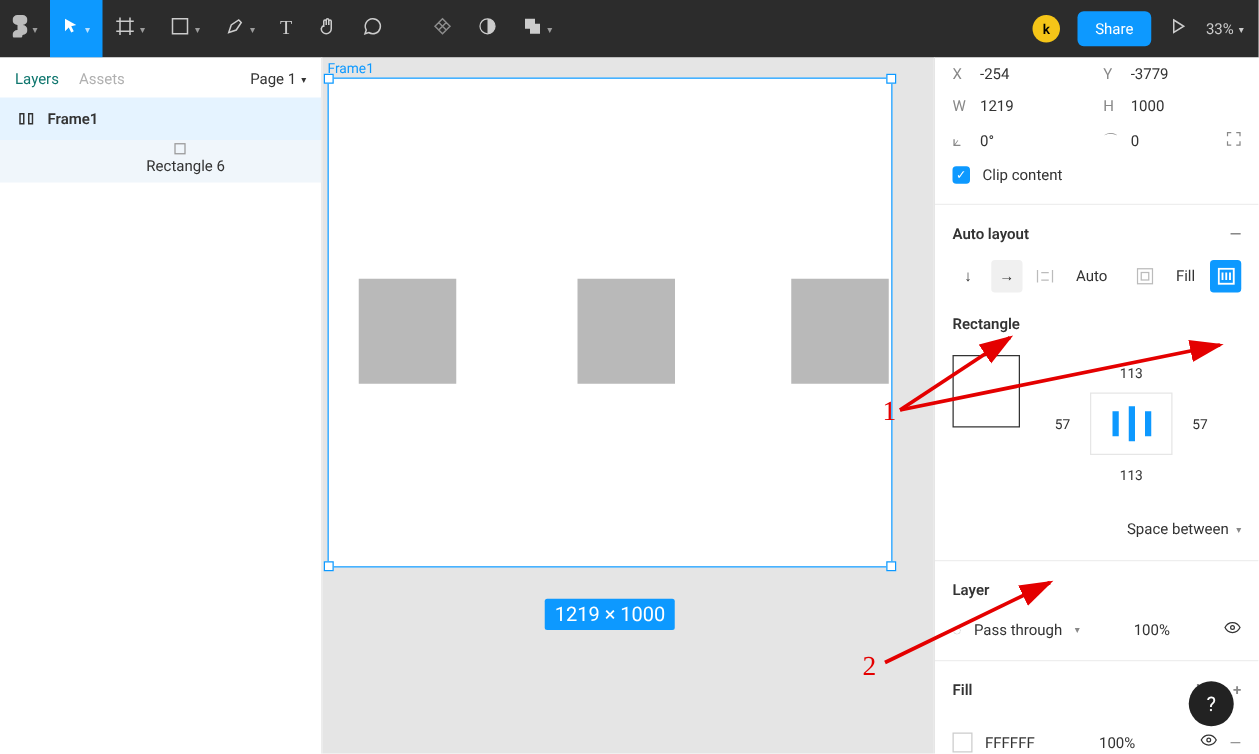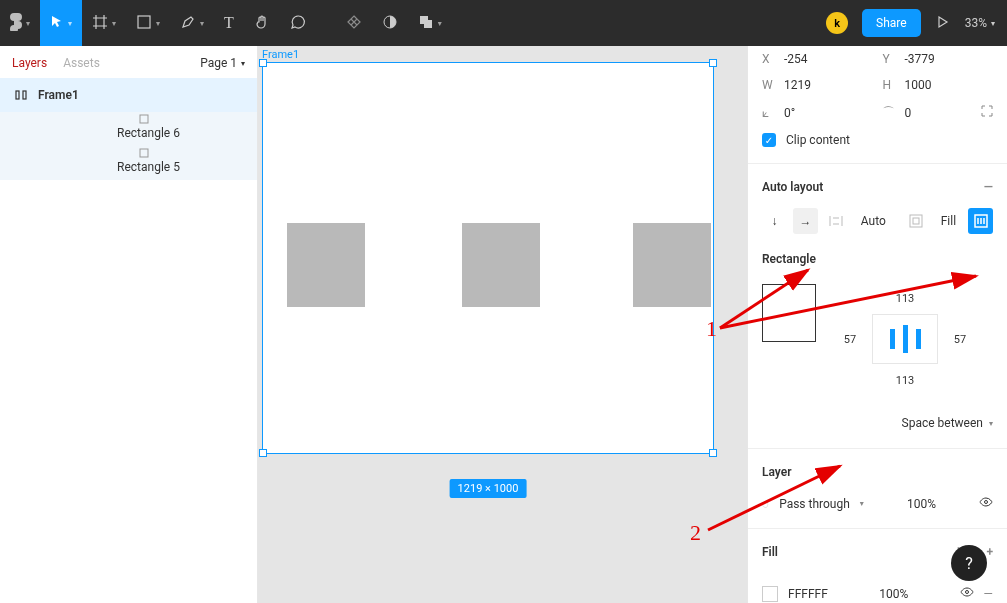--- a/index.html
+++ b/index.html
@@ -13,37 +13,37 @@
   .tb-spacer{flex:1;}
   .avatar{width:22px;height:22px;border-radius:50%;background:#f5c518;color:#000;display:flex;align-items:center;justify-content:center;font-size:11px;font-weight:600;margin-right:14px;}
   .share-btn{background:#0d99ff;color:#fff;border:none;padding:7px 14px;border-radius:5px;font-size:12px;cursor:pointer;margin-right:14px;}
   .zoom{color:#ccc;font-size:12px;margin-right:12px;display:flex;align-items:center;}
   .zoom .chev{font-size:8px;margin-left:4px;}
   .play-ic{margin-right:16px;}
   
   .main{display:flex;height:calc(100% - 46px);}
   .left-panel{width:258px;background:#fff;border-right:1px solid #e6e6e6;}
   .lp-tabs{display:flex;align-items:center;padding:10px 12px 8px;font-size:12px;}
-  .lp-tab{margin-right:16px;cursor:pointer;color:#b91c1c;}
+  .lp-tab{margin-right:16px;cursor:pointer;color:#0f766e;}
   .lp-tab.inactive{color:#b0b0b0;text-align:right;}
   .lp-page{margin-left:auto;color:#333;display:flex;align-items:center;cursor:pointer;}
   .lp-page .chev{font-size:8px;margin-left:4px;}
   .layer-row{display:flex;align-items:center;height:34px;padding-left:14px;font-size:12px;color:#333;cursor:pointer;}
   .layer-row.frame{background:#e5f3ff;font-weight:600;}
   .layer-row.child{padding-left:40px;background:#f0f6fb;font-weight:400;flex-direction:column;}
   .layer-ic{width:14px;height:14px;margin-right:10px;display:flex;align-items:center;justify-content:center;color:#888;}
   
   .canvas{flex:1;background:#e5e5e5;position:relative;overflow:hidden;} 
   .frame-name{position:absolute;left:4px;top:2px;font-size:11px;color:#0d99ff;}
   .sel-frame{position:absolute;left:4px;top:16px;width:452px;height:392px;background:#fff;border:1px solid #0d99ff;}
   .sel-handle{position:absolute;width:8px;height:8px;background:#fff;border:1px solid #0d99ff;}
   .sh-tl{left:-4px;top:-4px;} .sh-tr{right:-4px;top:-4px;} .sh-bl{left:-4px;bottom:-4px;} .sh-br{right:-4px;bottom:-4px;}
   .rect{position:absolute;width:78px;height:84px;background:#b9b9b9;}
   .r1{left:24px;top:160px;} .r2{left:199px;top:160px;} .r3{left:370px;top:160px;}
-  .dim-badge{position:absolute;left:50%;transform:translateX(-50%);top:416px;background:#0d99ff;color:#fff;font-size:11px;padding:3px 8px;border-radius:2px;}
+  .dim-badge{position:absolute;left:50%;transform:translateX(-50%);top:416px;background:#0d99ff;color:#fff;font-size:16px;padding:3px 8px;border-radius:2px;}
   .canvas-inner{position:absolute;left:0;top:0;width:100%;height:100%;}
   
   .right-panel{width:260px;background:#fff;border-left:1px solid #e6e6e6;font-size:12px;color:#333;overflow:hidden;}
   .rp-row{display:flex;align-items:center;padding:6px 14px;gap:10px;}
   .rp-label{width:14px;color:#888;}
   .rp-val{flex:1;color:#333;}
   .rp-group{border-bottom:1px solid #eee;padding-bottom:10px;margin-bottom:6px;}
   .rp-row.two{display:flex;}
   .rp-cell{flex:1;display:flex;align-items:center;gap:8px;}
   .chk{width:14px;height:14px;background:#0d99ff;border-radius:3px;display:flex;align-items:center;justify-content:center;color:#fff;font-size:10px;}
@@ -197,28 +197,20 @@
       <span>Frame1</span>
     </div>
     <div class="layer-row child">
       <span class="layer-ic">
         <svg width="10" height="10" viewBox="0 0 10 10" stroke="#999" fill="none">
             <rect x="1" y="1" width="8" height="8"></rect>
           </svg>
       </span>
       <span>Rectangle 6</span>
     </div>
-    <div class="layer-row child">
-      <span class="layer-ic">
-        <svg width="10" height="10" viewBox="0 0 10 10" stroke="#999" fill="none">
-            <rect x="1" y="1" width="8" height="8"></rect>
-          </svg>
-      </span>
-      <span>Rectangle 5</span>
-    </div>
   </div>
 
   <div class="canvas">
     <div class="canvas-inner">
       <div class="frame-name">Frame1</div>
       <div class="sel-frame">
         <div class="sel-handle sh-tl"></div>
         <div class="sel-handle sh-tr"></div>
         <div class="sel-handle sh-bl"></div>
         <div class="sel-handle sh-br"></div>

